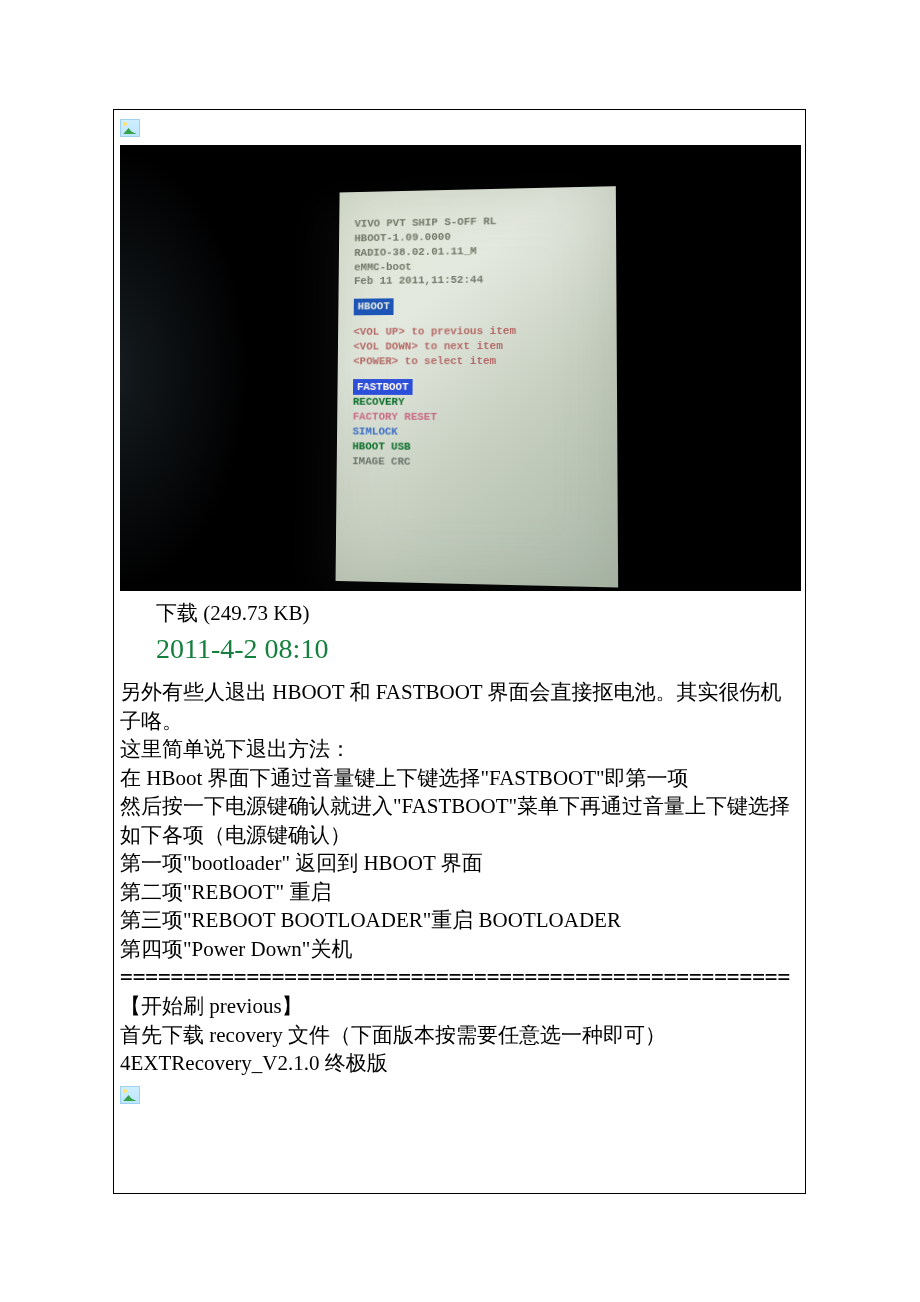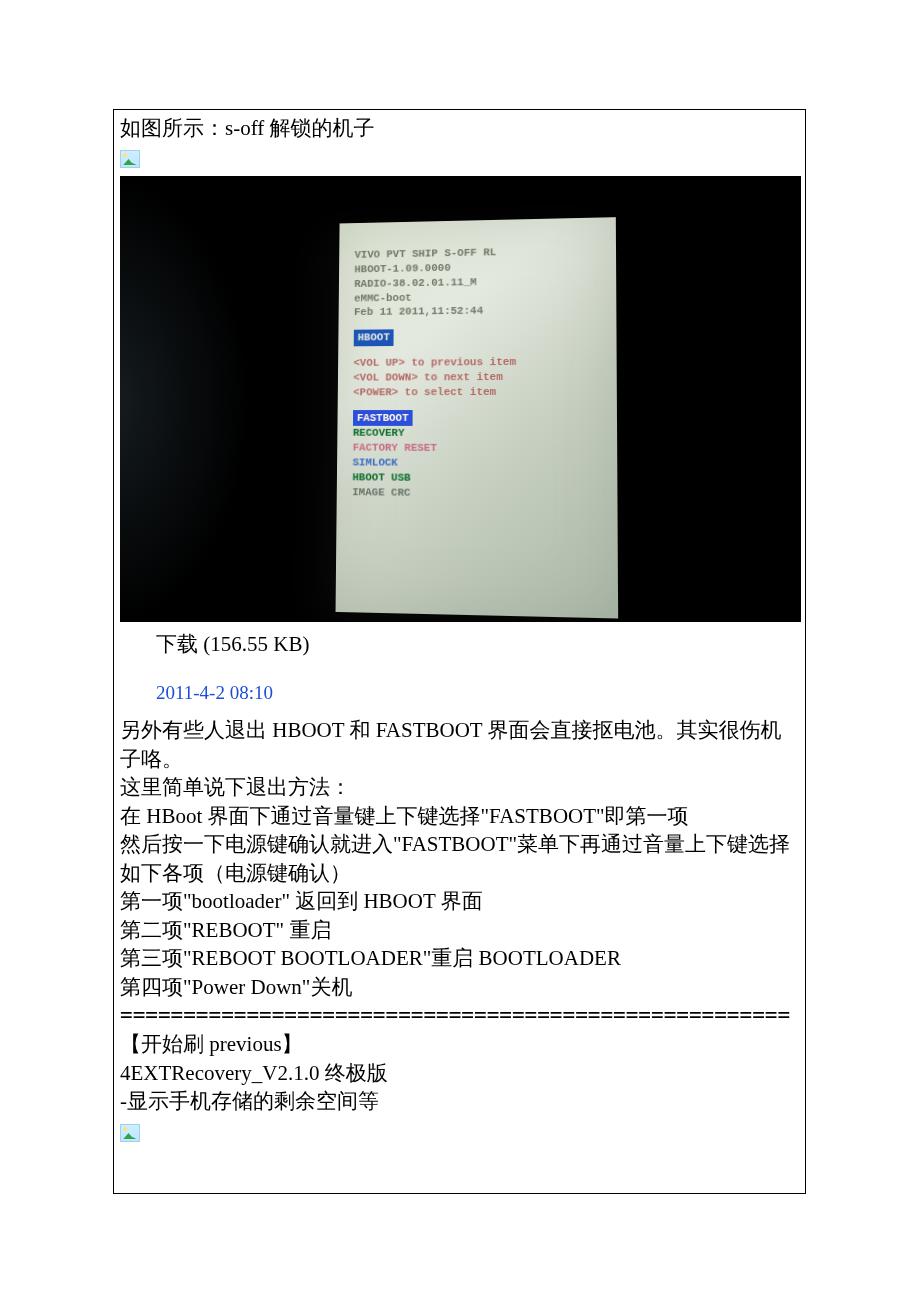--- a/index.html
+++ b/index.html
@@ -97,56 +97,55 @@
   .green-text { color: #0c6e2a; }
   .pink-text { color: #c86b84; }
   .blue-text { color: #3a6ec6; }
   .caption-block {
     padding: 8px 0 0 36px;
     position: relative;
     height: 76px;
   }
   .caption-dl { font-size: 21px; }
   .caption-date {
-    font-size: 19px;
-    color: #1d4ed8;
-    margin-top: 24px;
+    font-size: 28px;
+    color: #15803d;
+    margin-top: 6px;
   }
   .watermark {
     position: absolute;
     left: 115px;
     top: 12px;
     font-family: Arial, sans-serif;
     font-size: 45px;
     color: #dcdcdc;
     letter-spacing: 1px;
     white-space: nowrap;
     z-index: 0;
     pointer-events: none;
   }
   .body-text {
-    margin-top: 18px;
+    margin-top: 11px;
     line-height: 1.36;
   }
   .body-text p { margin: 0; }
   .divider-line {
     font-family: monospace;
     white-space: nowrap;
     overflow: hidden;
     display: block;
     width: 100%;
   }
 </style>
 </head>
 <body>
 
 <div class="outer-border">
   <div class="content">
 
-    <div class="top-text">如图所示：s-off 解锁的机子</div>
     <span class="broken-img"></span>
 
     <div class="photo-wrap">
       <div class="fade-left"></div>
       <div class="phone-screen">
         <div>VIVO PVT SHIP S-OFF RL</div>
         <div>HBOOT-1.09.0000</div>
         <div>RADIO-38.02.01.11_M</div>
         <div>eMMC-boot</div>
         <div>Feb 11 2011,11:52:44</div>
@@ -160,34 +159,34 @@
         <span class="hl-fastboot">FASTBOOT</span>
         <div class="green-text">RECOVERY</div>
         <div class="pink-text">FACTORY RESET</div>
         <div class="blue-text">SIMLOCK</div>
         <div class="green-text">HBOOT USB</div>
         <div style="color:#6a756a">IMAGE CRC</div>
       </div>
     </div>
 
     <div class="caption-block">
-      <div class="caption-dl">下载 (156.55 KB)</div>
+      <div class="caption-dl">下载 (249.73 KB)</div>
       <div class="caption-date">2011-4-2 08:10</div>
     </div>
 
     <div class="body-text">
       <p>另外有些人退出 HBOOT 和 FASTBOOT 界面会直接抠电池。其实很伤机子咯。</p>
       <p>这里简单说下退出方法：</p>
       <p>在 HBoot 界面下通过音量键上下键选择"FASTBOOT"即第一项</p>
       <p>然后按一下电源键确认就进入"FASTBOOT"菜单下再通过音量上下键选择如下各项（电源键确认）</p>
       <p>第一项"bootloader" 返回到 HBOOT 界面</p>
       <p>第二项"REBOOT" 重启</p>
       <p>第三项"REBOOT BOOTLOADER"重启 BOOTLOADER</p>
       <p>第四项"Power Down"关机</p>
       <span class="divider-line">=====================================================</span>
       <p>【开始刷 previous】</p>
+      <p>首先下载 recovery 文件（下面版本按需要任意选一种即可）</p>
       <p>4EXTRecovery_V2.1.0 终极版</p>
-      <p>-显示手机存储的剩余空间等</p>
       <span class="broken-img" style="margin-top:3px"></span>
     </div>
 
   </div>
 </div>
 
 </body></html>

